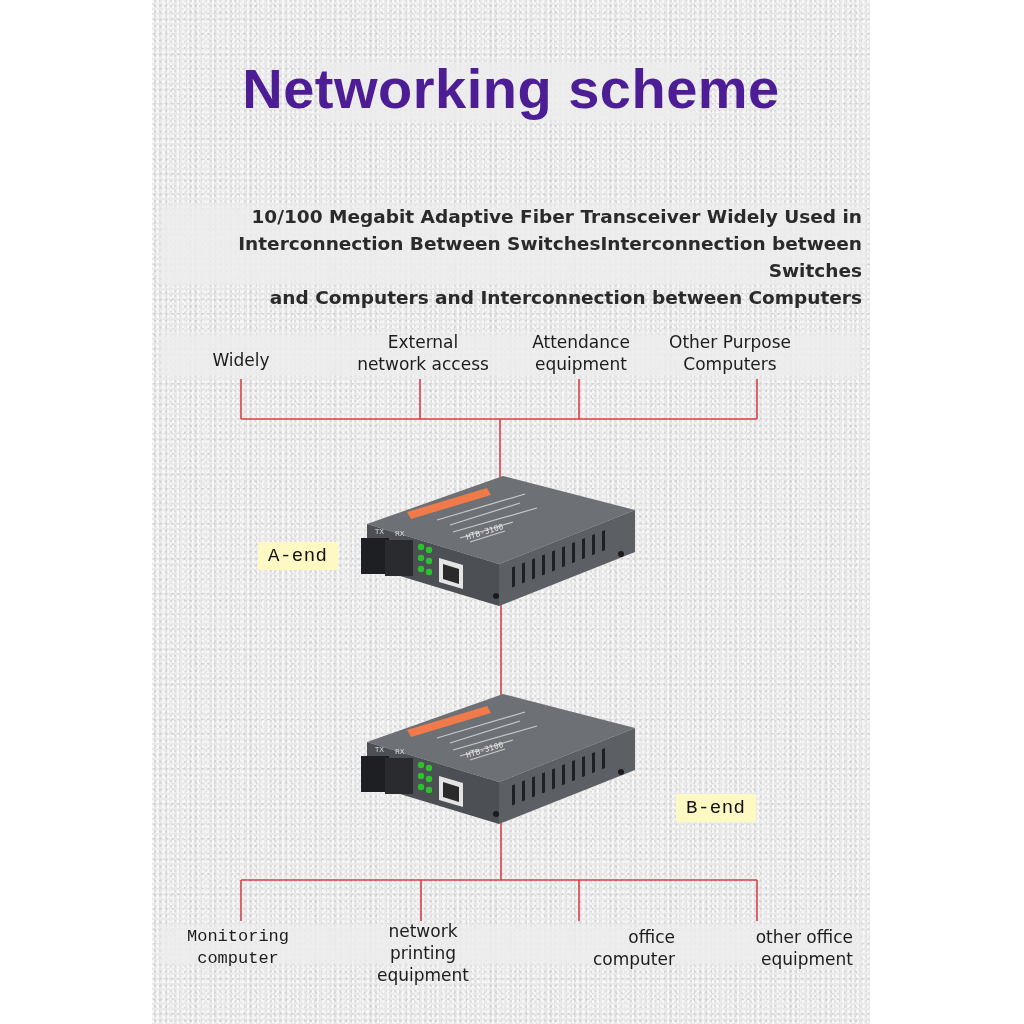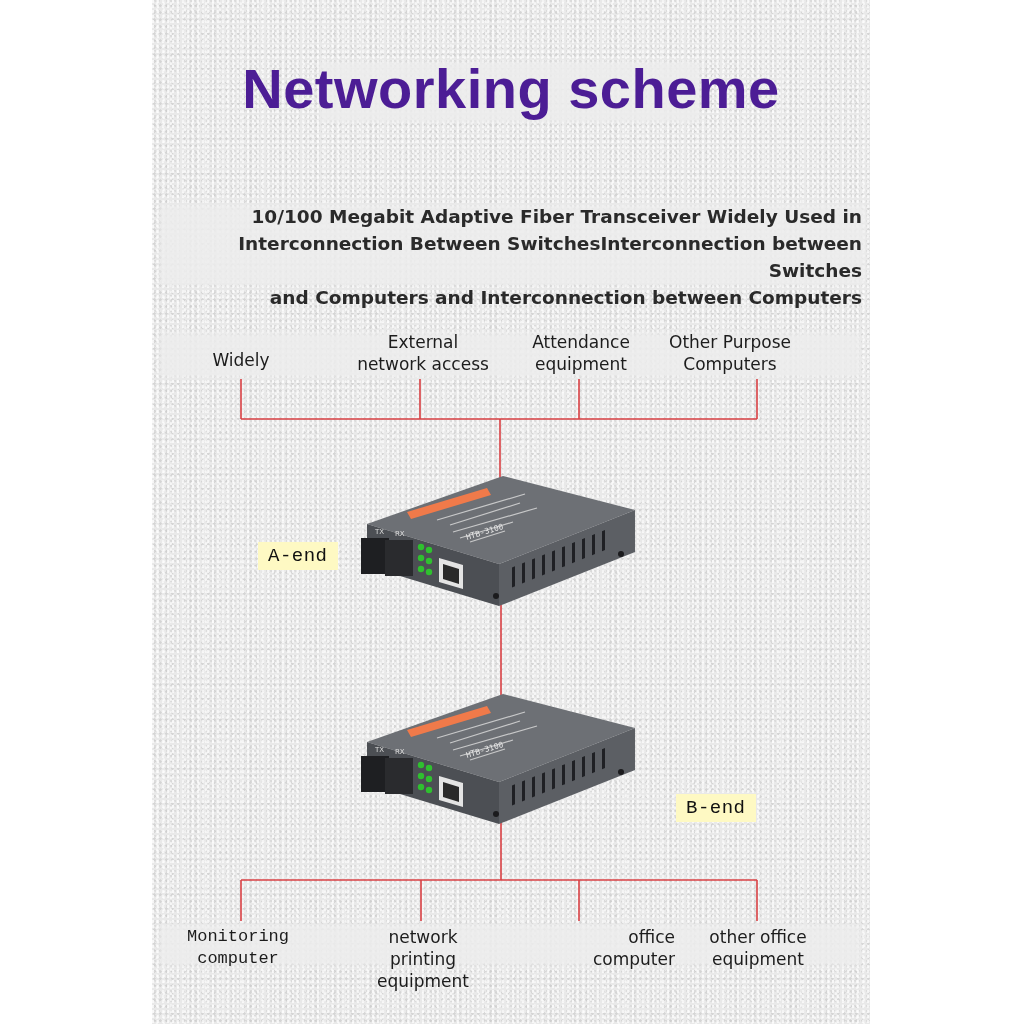--- a/index.html
+++ b/index.html
@@ -86,26 +86,26 @@
 <div class="node-label" style="left:241px;top:349px;">Widely</div>
 <div class="node-label" style="left:423px;top:331px;">External
 network access</div>
 <div class="node-label" style="left:581px;top:331px;">Attendance
 equipment</div>
 <div class="node-label" style="left:730px;top:331px;">Other Purpose
 Computers</div>
 
 <div class="node-label" style="left:238px;top:926px;font-family:Liberation Mono, monospace;">Monitoring
 computer</div>
-<div class="node-label" style="left:423px;top:920px;margin-top:6px;">network
+<div class="node-label" style="left:423px;top:920px;">network
 printing
 equipment</div>
 <div class="node-label" style="left:580px;top:926px;text-align:right;">office
 computer</div>
-<div class="node-label" style="left:758px;top:926px;">other office
+<div class="node-label" style="left:758px;top:926px;text-align:right;">other office
 equipment</div>
 
 <div class="end-badge" style="left:258px;top:542px;">A-end</div>
 <div class="end-badge" style="left:676px;top:750px;margin-top:44px;">B-end</div>
 
 <svg class="device" style="left:355px;top:472px;" width="285" height="140" viewBox="0 0 285 140">
 
   <polygon points="12,52 148,4 280,38 144,92" fill="#6d7075"></polygon>
 
   <polygon points="12,52 144,92 144,134 12,94" fill="#4c4f54"></polygon>

